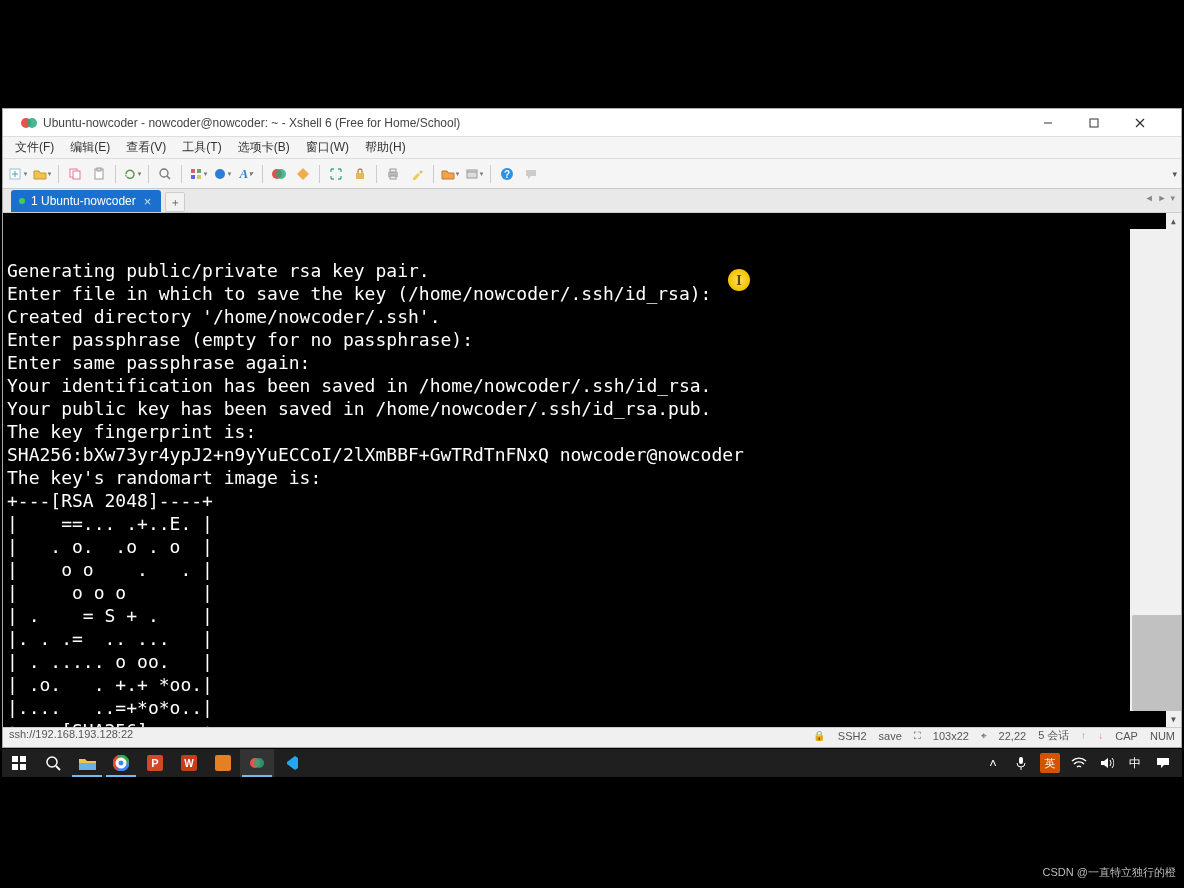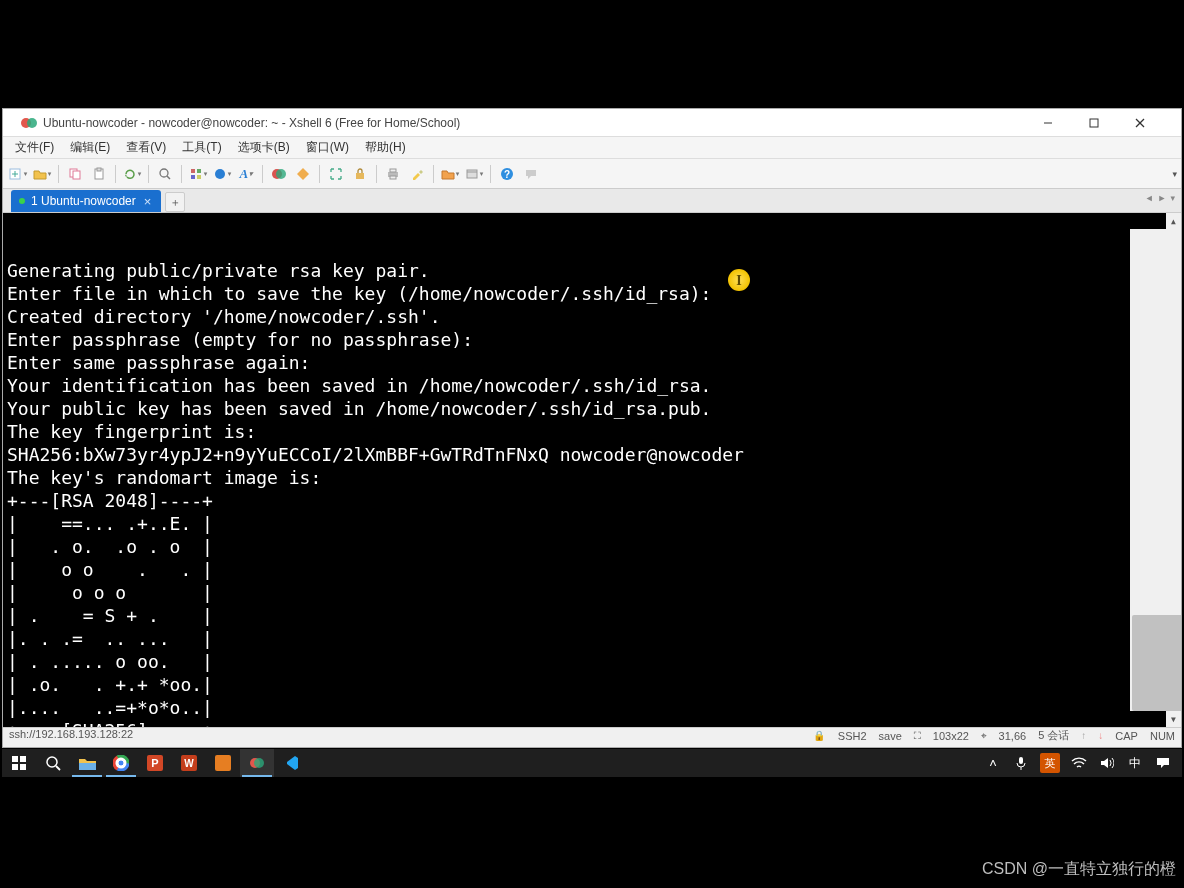--- a/index.html
+++ b/index.html
@@ -87,21 +87,21 @@
     display:flex;align-items:center;
   }
   .task-icon {
     width:34px;height:28px;display:flex;align-items:center;justify-content:center;
     color:#fff;font-size:14px;position:relative;
   }
   .task-icon.active::after { content:"";position:absolute;left:2px;right:2px;bottom:0;height:2px;background:#76b9ed; }
   .tray { margin-left:auto;display:flex;align-items:center;gap:10px;padding-right:10px;color:#fff;font-size:12px; }
   .tray-icon { width:18px;height:18px;display:flex;align-items:center;justify-content:center;font-size:13px;color:#fff; }
   .tray-lang { background:#d35400;width:20px;height:20px;display:flex;align-items:center;justify-content:center;font-size:11px;border-radius:2px; }
-  .watermark { position:absolute;right:8px;bottom:8px;color:#bdbdbd;font-size:16px; }
+  .watermark { position:absolute;right:8px;bottom:8px;color:#bdbdbd;font-size:11px; }
   svg { display:block; }
 </style>
 </head>
 <body>
 
 <div class="app">
 
   <div class="titlebar">
     <span class="app-logo">
       <svg width="16" height="16" viewBox="0 0 16 16">
@@ -297,21 +297,21 @@
 
   <div class="statusbar">
     <span>ssh://192.168.193.128:22</span>
     <div class="status-right">
       <span class="stat-icon">🔒</span>
       <span>SSH2</span>
       <span>save</span>
       <span class="stat-icon">⛶</span>
       <span>103x22</span>
       <span class="stat-icon">⌖</span>
-      <span>31,66</span>
+      <span>22,22</span>
       <span>5 会话</span>
       <span class="stat-icon" style="color:#a0a0a0">↑</span>
       <span class="stat-icon" style="color:#e88">↓</span>
       <span>CAP</span>
       <span>NUM</span>
     </div>
   </div>
 </div>
 
 <div class="taskbar">

